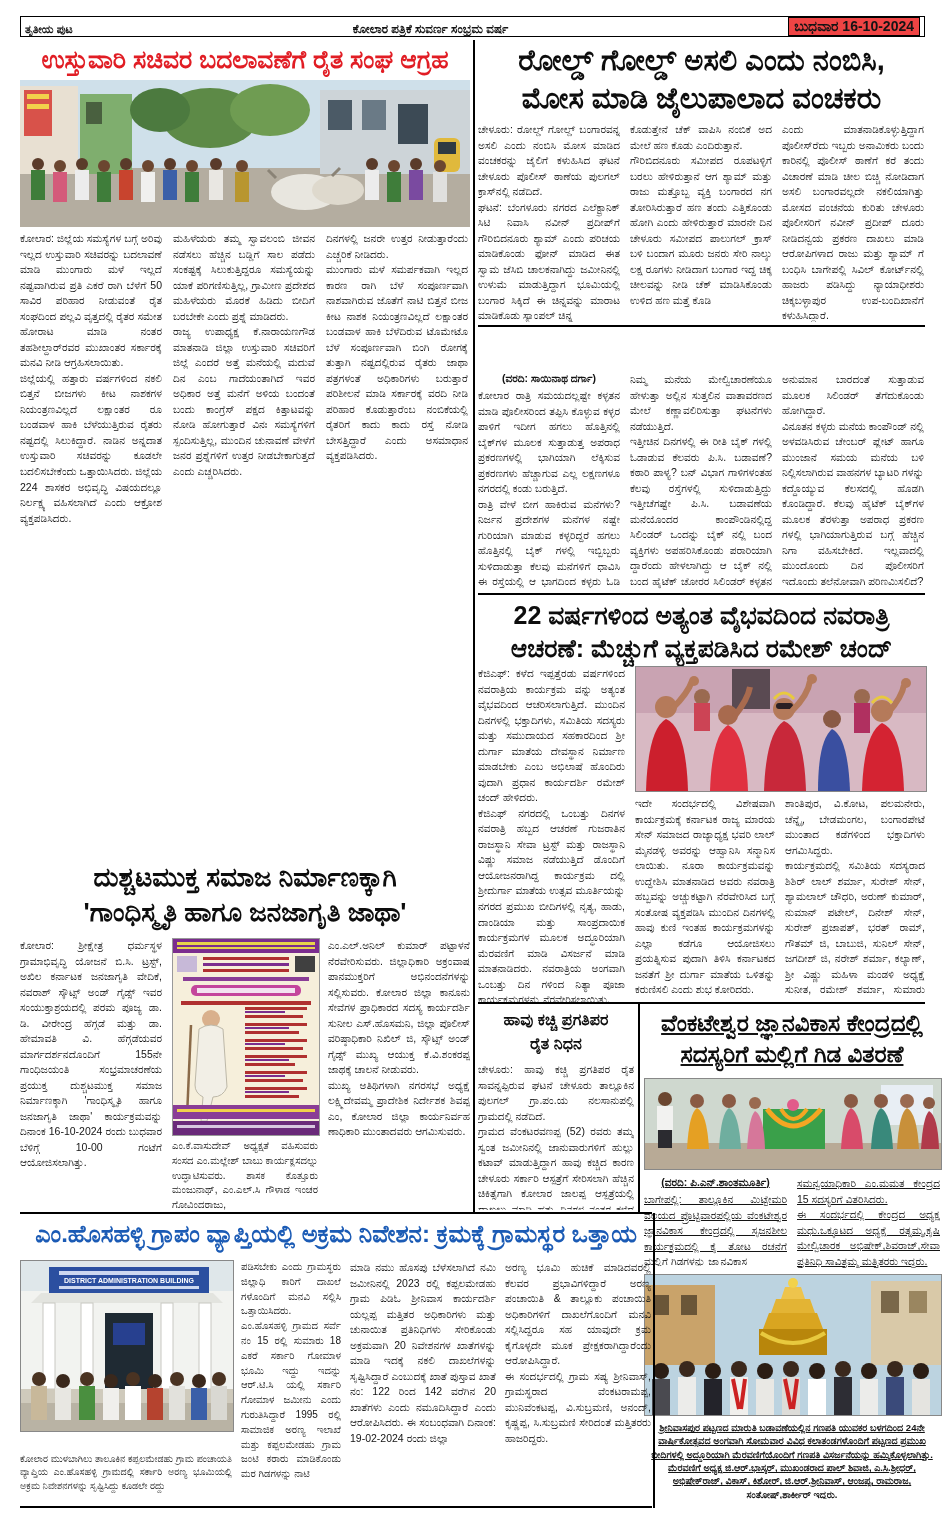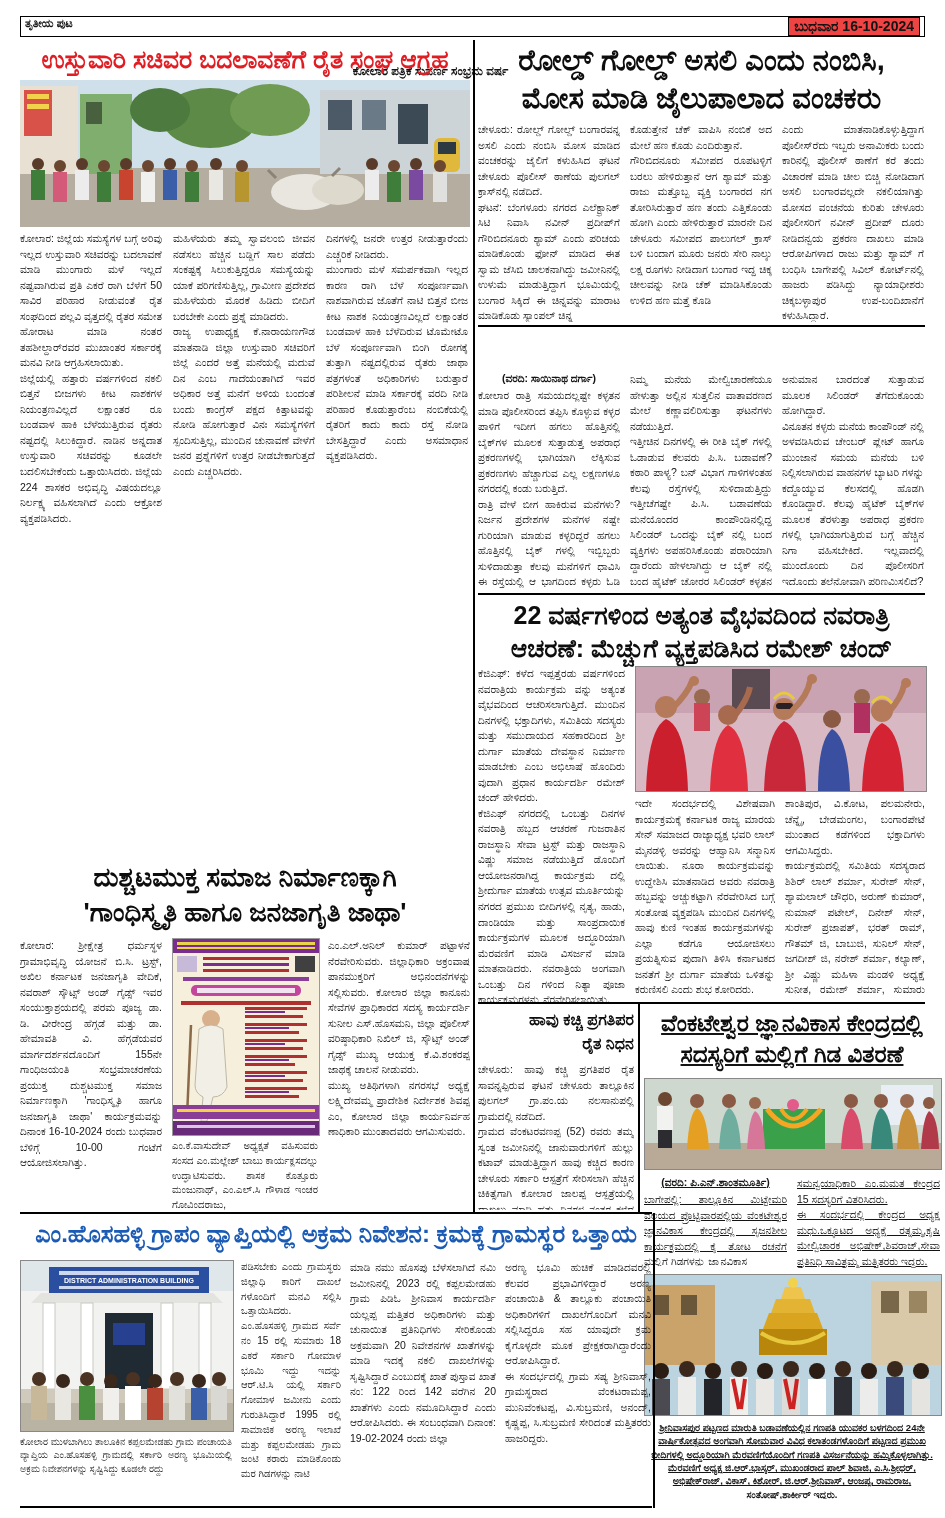--- a/index.html
+++ b/index.html
@@ -1,20 +1,20 @@
 <!DOCTYPE html>
 <html><head>
 <meta charset="utf-8">
 <style>
   html,body{margin:0;padding:0;background:#888;}
   .page{position:relative;width:945px;height:1518px;background:#ffffff;margin:0 auto;
         font-family:"Liberation Sans","DejaVu Sans",sans-serif;color:#141414;overflow:hidden;}
   
   .masthead{position:absolute;left:20px;top:16px;width:905px;height:21px;border:1.5px solid #000;
-            display:flex;align-items:flex-start;justify-content:space-between;box-sizing:border-box;padding:0 4px;}
+            display:flex;align-items:flex-end;justify-content:space-between;box-sizing:border-box;padding:0 4px;}
   .masthead .edition{font-size:11px;font-weight:bold;}
   .masthead .slogan{font-size:12px;font-weight:bold;margin-top:47px;}
   .masthead .datebox{font-size:14px;font-weight:bold;border:1.5px solid #000;padding:0 5px;background:#ef4444;}
   
   .vrule,.hrule{position:absolute;background:#000;}
   
   .hl{position:absolute;text-align:center;font-weight:bold;white-space:pre-line;}
   .hl-red{color:#e11d24;}
   .hl-pink{color:#e5007d;}
   .hl-blue{color:#1b5bb5;}
@@ -230,21 +230,21 @@
         <div class="col" style="width:140px;height:206px;">ಇದೇ ಸಂದರ್ಭದಲ್ಲಿ ವಿಶೇಷವಾಗಿ ಕಾರ್ಯಕ್ರಮಕ್ಕೆ ಕರ್ನಾಟಕ ರಾಜ್ಯ ಮಾರಯ ಸೇನ್ ಸಮಾಜದ ರಾಜ್ಯಾಧ್ಯಕ್ಷ ಭವರಿ ಲಾಲ್ ಮೈನಡಳ್ಳಿ ಅವರನ್ನು ಆಹ್ವಾನಿಸಿ ಸನ್ಮಾನಿಸ ಲಾಯಿತು. ನೂರಾ ಕಾರ್ಯಕ್ರಮವನ್ನು ಉದ್ದೇಶಿಸಿ ಮಾತನಾಡಿದ ಅವರು ನವರಾತ್ರಿ ಹಬ್ಬವನ್ನು ಅಚ್ಚುಕಟ್ಟಾಗಿ ನೆರವೇರಿಸಿದ ಬಗ್ಗೆ ಸಂತೋಷ ವ್ಯಕ್ತಪಡಿಸಿ ಮುಂದಿನ ದಿನಗಳಲ್ಲಿ ಹಾವು ಕುಣಿ ಇಂತಹ ಕಾರ್ಯಕ್ರಮಗಳನ್ನು ಎಲ್ಲಾ ಕಡೆಗೂ ಆಯೋಜಿಸಲು ಪ್ರಯತ್ನಿಸುವ ಪುದಾಗಿ ತಿಳಿಸಿ ಕರ್ನಾಟಕದ ಜನತೆಗೆ ಶ್ರೀ ದುರ್ಗಾ ಮಾತೆಯ ಒಳಿತನ್ನು ಕರುಣಿಸಲಿ ಎಂದು ಶುಭ ಕೋರಿದರು.
 ಈ ಕಾರ್ಯಕ್ರಮಕ್ಕೆ ಚಿಂತಾಮಣಿ, ಕಿರ್ಣಘಟ್ಟ, ಕುಪ್ಪಂ, ರಾಮಕುಪ್ಪಂ,</div>
         <div class="col" style="width:140px;height:206px;">ಶಾಂತಿಪುರ, ವಿ.ಕೋಟ, ಪಲಮನೇರು, ಚೆನ್ನೈ, ಬೇಡಮಂಗಲ, ಬಂಗಾರಪೇಟೆ ಮುಂತಾದ ಕಡೆಗಳಿಂದ ಭಕ್ತಾದಿಗಳು ಆಗಮಿಸಿದ್ದರು.
 ಕಾರ್ಯಕ್ರಮದಲ್ಲಿ ಸಮಿತಿಯ ಸದಸ್ಯರಾದ ಶಿಶಿರ್ ಲಾಲ್ ಶರ್ಮಾ, ಸುರೇಶ್ ಸೇನ್, ಶ್ಯಾಮಲಾಲ್ ಚೌಧರಿ, ಅರುಣ್ ಕುಮಾರ್, ನುಮಾನ್ ಪಟೇಲ್, ದಿನೇಶ್ ಸೇನ್, ಸುರೇಶ್ ಪ್ರಜಾಪತ್, ಭರತ್ ರಾಮ್, ಗೌತಮ್ ಜಿ, ಬಾಬುಜಿ, ಸುನಿಲ್ ಸೇನ್, ಜಗದೀಶ್ ಜಿ, ನರೇಶ್ ಶರ್ಮಾ, ಕಲ್ಯಾಣ್, ಶ್ರೀ ವಿಷ್ಣು ಮಹಿಳಾ ಮಂಡಳಿ ಅಧ್ಯಕ್ಷೆ ಸುನೀತ, ರಮೇಶ್ ಶರ್ಮಾ, ಸುಮಾರು ಸಂಖ್ಯೆಯಲ್ಲಿ ಭಕ್ತಾದಿಗಳು ಕಾರ್ಯಕ್ರಮದಲ್ಲಿ ಪಾಲ್ಗೊಂಡಿದ್ದರು.</div>
       </div>
     </div>
   </div>
 
   <div class="hrule" style="left:478px;top:1002px;width:447px;height:2px;"></div>
 
-  <div class="hl hl-black" style="left:478px;top:1008px;width:156px;font-size:16px;line-height:1.5;text-align:right;">ಹಾವು ಕಚ್ಚಿ ಪ್ರಗತಿಪರ
+  <div class="hl hl-black" style="left:478px;top:1008px;width:156px;font-size:16px;line-height:1.5;">ಹಾವು ಕಚ್ಚಿ ಪ್ರಗತಿಪರ
 ರೈತ ನಿಧನ</div>
   <div class="col" style="position:absolute;left:478px;top:1062px;width:156px;height:148px;">ಚೇಳೂರು: ಹಾವು ಕಚ್ಚಿ ಪ್ರಗತಿಪರ ರೈತ ಸಾವನ್ನಪ್ಪಿರುವ ಘಟನೆ ಚೇಳೂರು ತಾಲ್ಲೂಕಿನ ಪುಲಗಲ್ ಗ್ರಾ.ಪಂ.ಯ ನಲಸಾನುಪಲ್ಲಿ ಗ್ರಾಮದಲ್ಲಿ ನಡೆದಿದೆ.
 ಗ್ರಾಮದ ವೆಂಕಟರವಣಪ್ಪ (52) ರವರು ತಮ್ಮ ಸ್ವಂತ ಜಮೀನಿನಲ್ಲಿ ಜಾನುವಾರುಗಳಿಗೆ ಹುಲ್ಲು ಕಟಾವ್ ಮಾಡುತ್ತಿದ್ದಾಗ ಹಾವು ಕಚ್ಚಿದ ಕಾರಣ ಚೇಳೂರು ಸರ್ಕಾರಿ ಆಸ್ಪತ್ರೆಗೆ ಸೇರಿಸಲಾಗಿ ಹೆಚ್ಚಿನ ಚಿಕಿತ್ಸೆಗಾಗಿ ಕೋಲಾರ ಜಾಲಪ್ಪ ಆಸ್ಪತ್ರೆಯಲ್ಲಿ ದಾಖಲು ಮಾಡಿ ಹತ್ತು ದಿನಗಳ ನಂತರ ಕಳೆದ ರಾತ್ರಿ ಮೃತಪಟ್ಟಿರುತ್ತಾರೆ.</div>
 
   <div class="vrule" style="left:638px;top:1004px;width:1.5px;height:209px;"></div>
 
   <div style="position:absolute;left:644px;top:1008px;width:296px;text-decoration:underline;">
     <div class="hl hl-black" style="position:static;font-size:23px;line-height:1.35;">ವೆಂಕಟೇಶ್ವರ ಜ್ಞಾನವಿಕಾಸ ಕೇಂದ್ರದಲ್ಲಿ
 ಸದಸ್ಯರಿಗೆ ಮಲ್ಲಿಗೆ ಗಿಡ ವಿತರಣೆ</div>
     <svg class="photo" width="296" height="90" viewBox="0 0 296 90" style="margin-top:8px;border:1px solid #888;">
@@ -366,21 +366,21 @@
           <circle cx="134" cy="120" r="7" fill="#3a281c"></circle>
             <rect x="126" y="127" width="16" height="32" fill="#b5432f"></rect>
           <circle cx="156" cy="118" r="7" fill="#4a3322"></circle>
             <rect x="148" y="125" width="16" height="34" fill="#e2e1dc"></rect>
           <circle cx="178" cy="120" r="7" fill="#3a281c"></circle>
             <rect x="170" y="127" width="16" height="32" fill="#3a5fa8"></rect>
           <circle cx="198" cy="118" r="7" fill="#4a3322"></circle>
             <rect x="190" y="125" width="16" height="34" fill="#d9d8d2"></rect>
         </g>
       </svg>
-      <div class="caption" style="margin-top:4px;width:212px;height:66px;font-family:Liberation Serif, serif;">ಕೋಲಾರ ಮುಳಬಾಗಿಲು ತಾಲೂಕಿನ ಕಪ್ಪಲಮೇಡಹು ಗ್ರಾಮ ಪಂಚಾಯತಿ ವ್ಯಾಪ್ತಿಯ ಎಂ.ಹೊಸಹಳ್ಳಿ ಗ್ರಾಮದಲ್ಲಿ ಸರ್ಕಾರಿ ಅರಣ್ಯ ಭೂಮಿಯಲ್ಲಿ ಅಕ್ರಮ ನಿವೇಶನಗಳನ್ನು ಸೃಷ್ಟಿಸಿದ್ದು ಕೂಡಲೇ ರದ್ದು</div>
+      <div class="caption" style="margin-top:20px;width:212px;height:66px;">ಕೋಲಾರ ಮುಳಬಾಗಿಲು ತಾಲೂಕಿನ ಕಪ್ಪಲಮೇಡಹು ಗ್ರಾಮ ಪಂಚಾಯತಿ ವ್ಯಾಪ್ತಿಯ ಎಂ.ಹೊಸಹಳ್ಳಿ ಗ್ರಾಮದಲ್ಲಿ ಸರ್ಕಾರಿ ಅರಣ್ಯ ಭೂಮಿಯಲ್ಲಿ ಅಕ್ರಮ ನಿವೇಶನಗಳನ್ನು ಸೃಷ್ಟಿಸಿದ್ದು ಕೂಡಲೇ ರದ್ದು</div>
     </div>
     <div class="col" style="width:100px;height:246px;font-size:10px;">ಪಡಿಸಬೇಕು ಎಂದು ಗ್ರಾಮಸ್ಥರು ಜಿಲ್ಲಾಧಿ ಕಾರಿಗೆ ದಾಖಲೆ ಗಳೊಂದಿಗೆ ಮನವಿ ಸಲ್ಲಿಸಿ ಒತ್ತಾಯಿಸಿದರು.
 ಎಂ.ಹೊಸಹಳ್ಳಿ ಗ್ರಾಮದ ಸರ್ವೆ ನಂ 15 ರಲ್ಲಿ ಸುಮಾರು 18 ಎಕರೆ ಸರ್ಕಾರಿ ಗೋಮಾಳ ಭೂಮಿ ಇದ್ದು ಇದನ್ನು ಆರ್.ಟಿ.ಸಿ ಯಲ್ಲಿ ಸರ್ಕಾರಿ ಗೋಮಾಳ ಜಮೀನು ಎಂದು ಗುರುತಿಸಿದ್ದಾರೆ 1995 ರಲ್ಲಿ ಸಾಮಾಜಿಕ ಅರಣ್ಯ ಇಲಾಖೆ ಮತ್ತು ಕಪ್ಪಲಮೇಡಹು ಗ್ರಾಮ ಜಂಟಿ ಕರಾರು ಮಾಡಿಕೊಂಡು ಮರ ಗಿಡಗಳನ್ನು ನಾಟಿ</div>
     <div class="col" style="width:146px;height:246px;">ಮಾಡಿ ನಮು ಹೊಸಪು ಬೆಳೆಸಲಾಗಿದೆ ನಮಿ ಜಮೀನಿನಲ್ಲಿ 2023 ರಲ್ಲಿ ಕಪ್ಪಲಮೇಡಹು ಗ್ರಾಮ ಪಿಡಿಓ ಶ್ರೀನಿವಾಸ ಕಾರ್ಯದರ್ಶಿ ಯಲ್ಲಪ್ಪ ಮತ್ತಿತರ ಅಧಿಕಾರಿಗಳು ಮತ್ತು ಚುನಾಯಿತ ಪ್ರತಿನಿಧಿಗಳು ಸೇರಿಕೊಂಡು ಅಕ್ರಮವಾಗಿ 20 ನಿವೇಶನಗಳ ಖಾತೆಗಳನ್ನು ಮಾಡಿ ಇದಕ್ಕೆ ನಕಲಿ ದಾಖಲೆಗಳನ್ನು ಸೃಷ್ಟಿಸಿದ್ದಾರೆ ಎಂಬುದಕ್ಕೆ ಖಾತೆ ಪುಸ್ತಾವ ಖಾತೆ ನಂ: 122 ರಿಂದ 142 ವರೆಗಿನ 20 ಖಾತೆಗಳು ಎಂದು ನಮೂದಿಸಿದ್ದಾರೆ ಎಂದು ಆರೋಪಿಸಿದರು. ಈ ಸಂಬಂಧವಾಗಿ ದಿನಾಂಕ: 19-02-2024 ರಂದು ಜಿಲ್ಲಾ</div>
     <div class="col" style="width:146px;height:246px;">ಅರಣ್ಯ ಭೂಮಿ ಹುಚಿಕೆ ಮಾಡಿದವರಲ್ಲಿ ಕೆಲವರ ಪ್ರಭಾವಿಗಳಿದ್ದಾರೆ ಅರಣ್ಯ ಪಂಚಾಯಿತಿ &amp; ತಾಲ್ಲೂಕು ಪಂಚಾಯಿತಿ ಅಧಿಕಾರಿಗಳಿಗೆ ದಾಖಲೆಗೊಂದಿಗೆ ಮನವಿ ಸಲ್ಲಿಸಿದ್ದರೂ ಸಹ ಯಾವುದೇ ಕ್ರಮ ಕೈಗೊಳ್ಳದೇ ಮೂಕ ಪ್ರೇಕ್ಷಕರಾಗಿದ್ದಾರೆಂದು ಆರೋಪಿಸಿದ್ದಾರೆ.
 ಈ ಸಂದರ್ಭದಲ್ಲಿ ಗ್ರಾಮ ಸಷ್ಯ ಶ್ರೀನಿವಾಸ್, ಗ್ರಾಮಸ್ಥರಾದ ವೆಂಕಟರಾಮಪ್ಪ, ಮುನಿವೆಂಕಟಪ್ಪ, ವಿ.ಸುಬ್ರಮಣಿ, ಅನಂದ್, ಕೃಷ್ಣಪ್ಪ, ಸಿ.ಸುಬ್ರಮಣಿ ಸೇರಿದಂತೆ ಮತ್ತಿತರರು ಹಾಜರಿದ್ದರು.</div>
   </div>
 
 </div>
 

